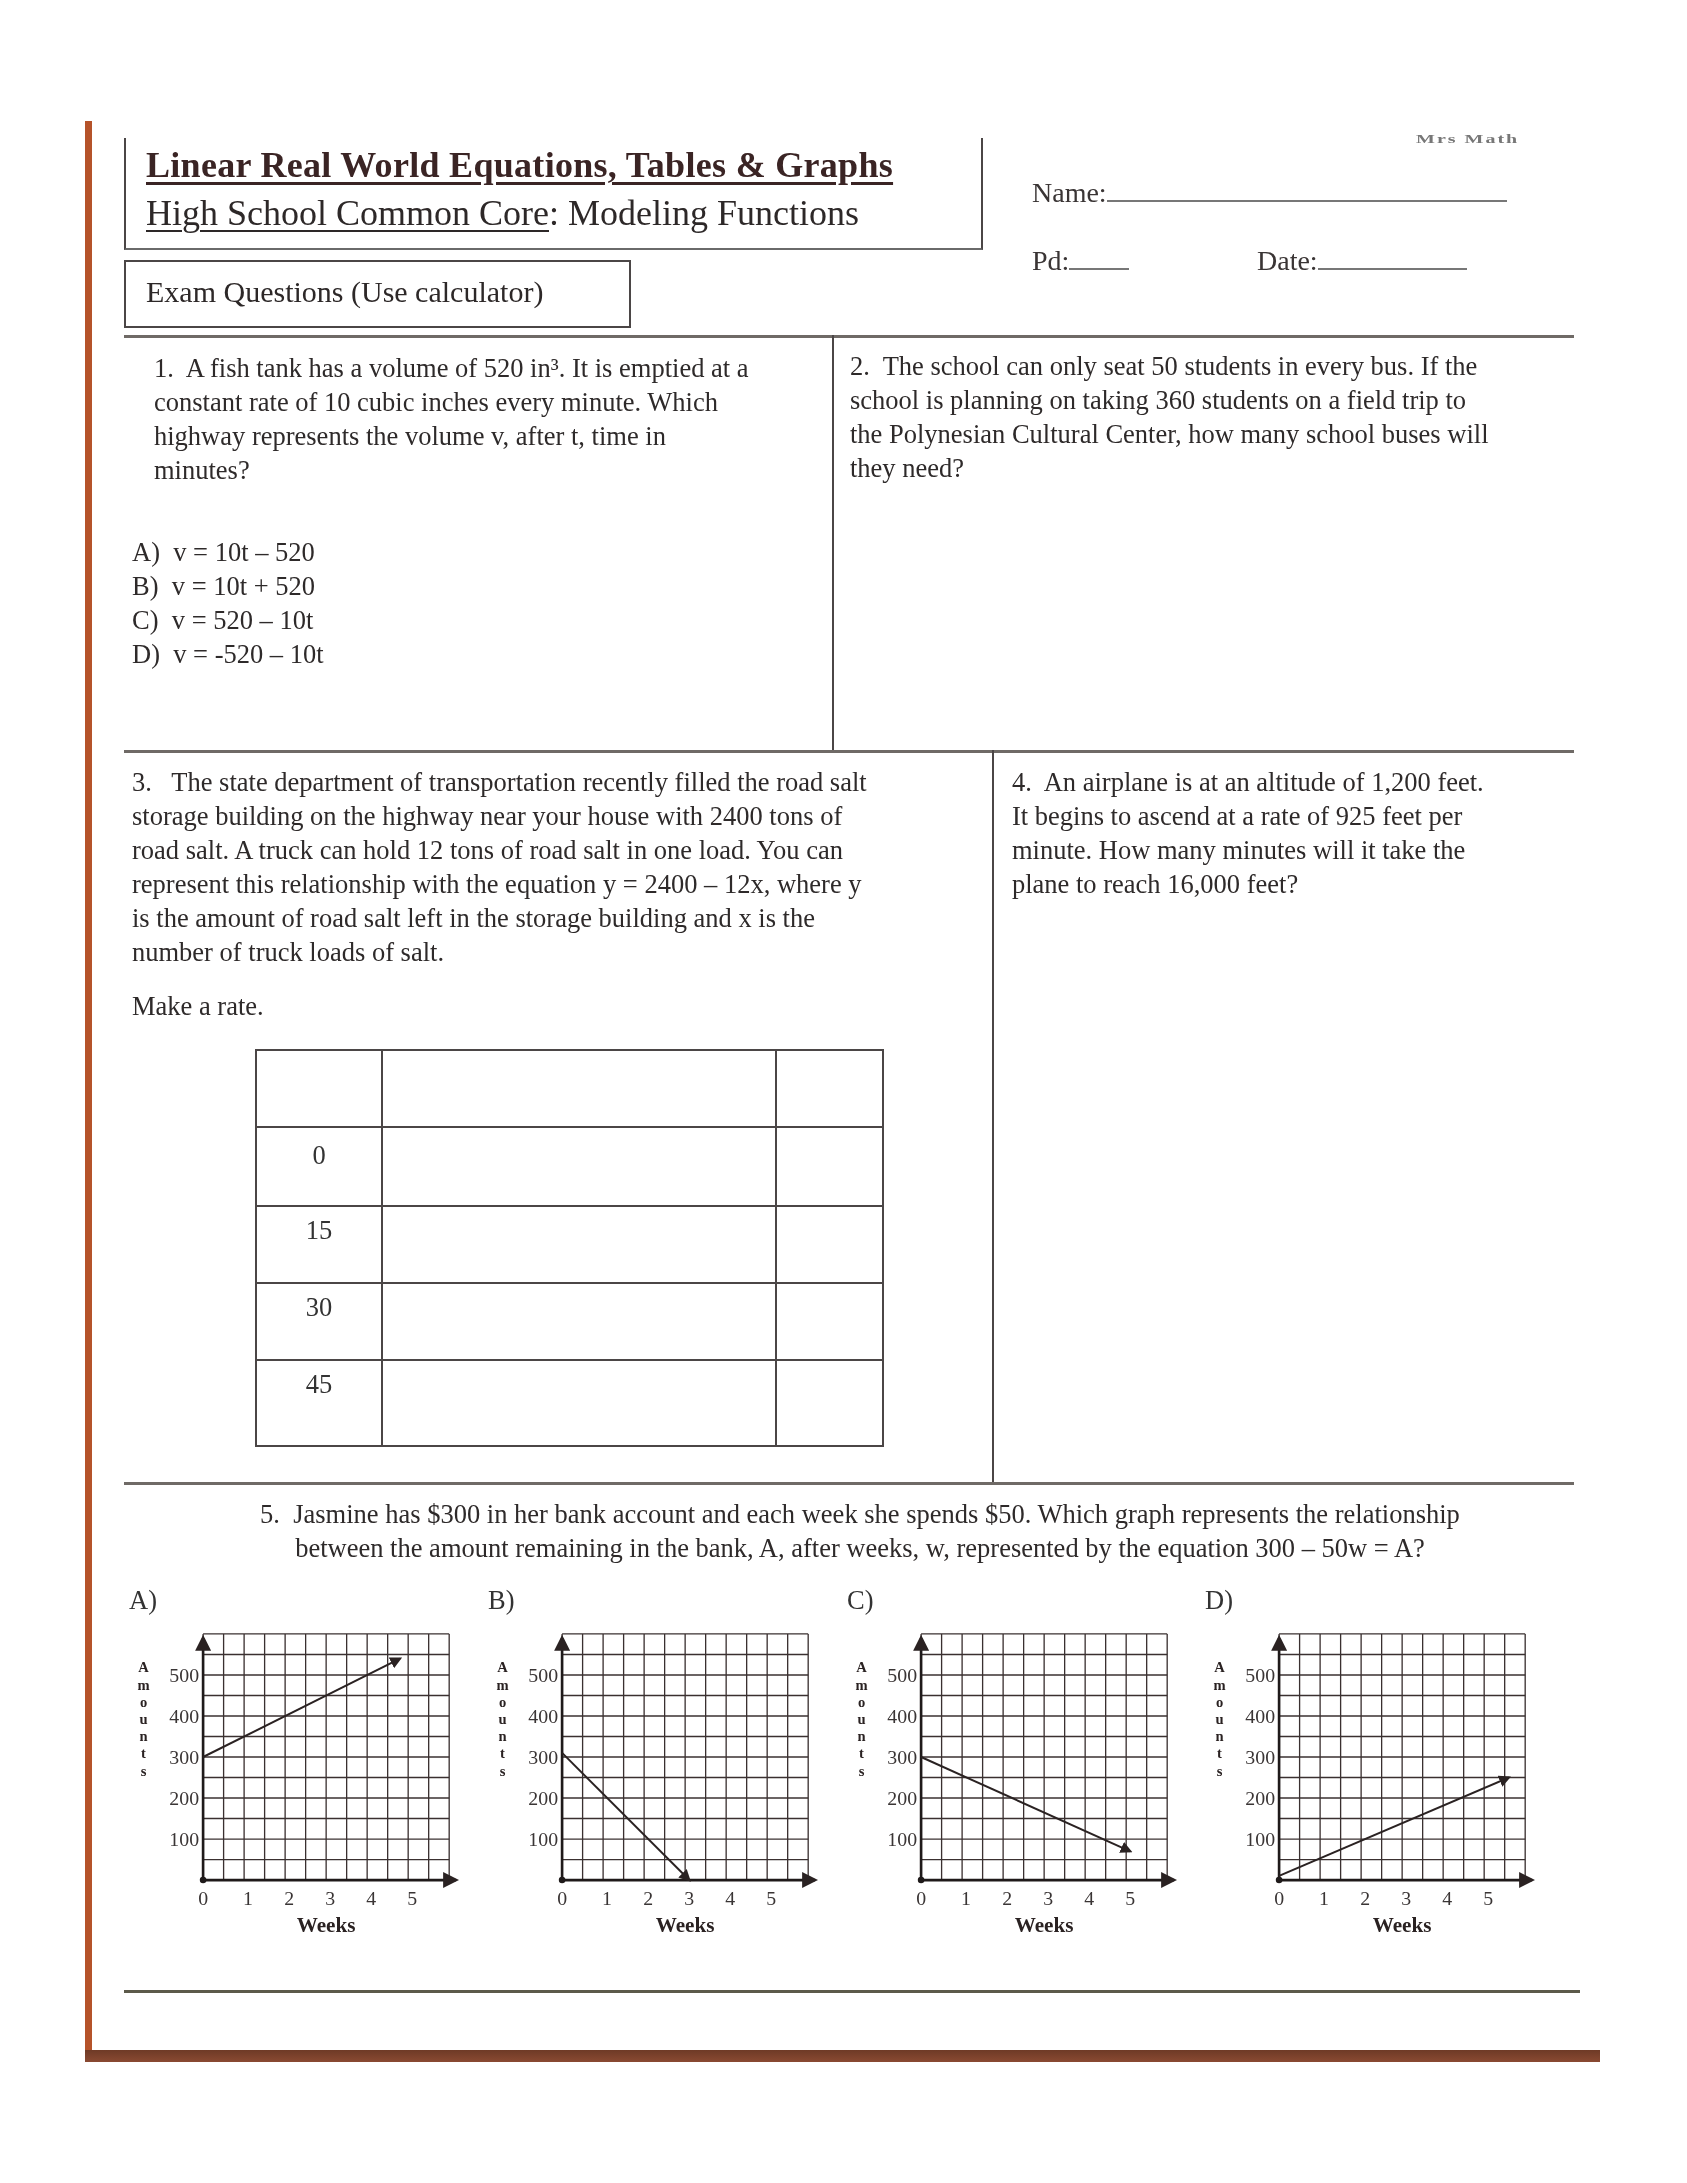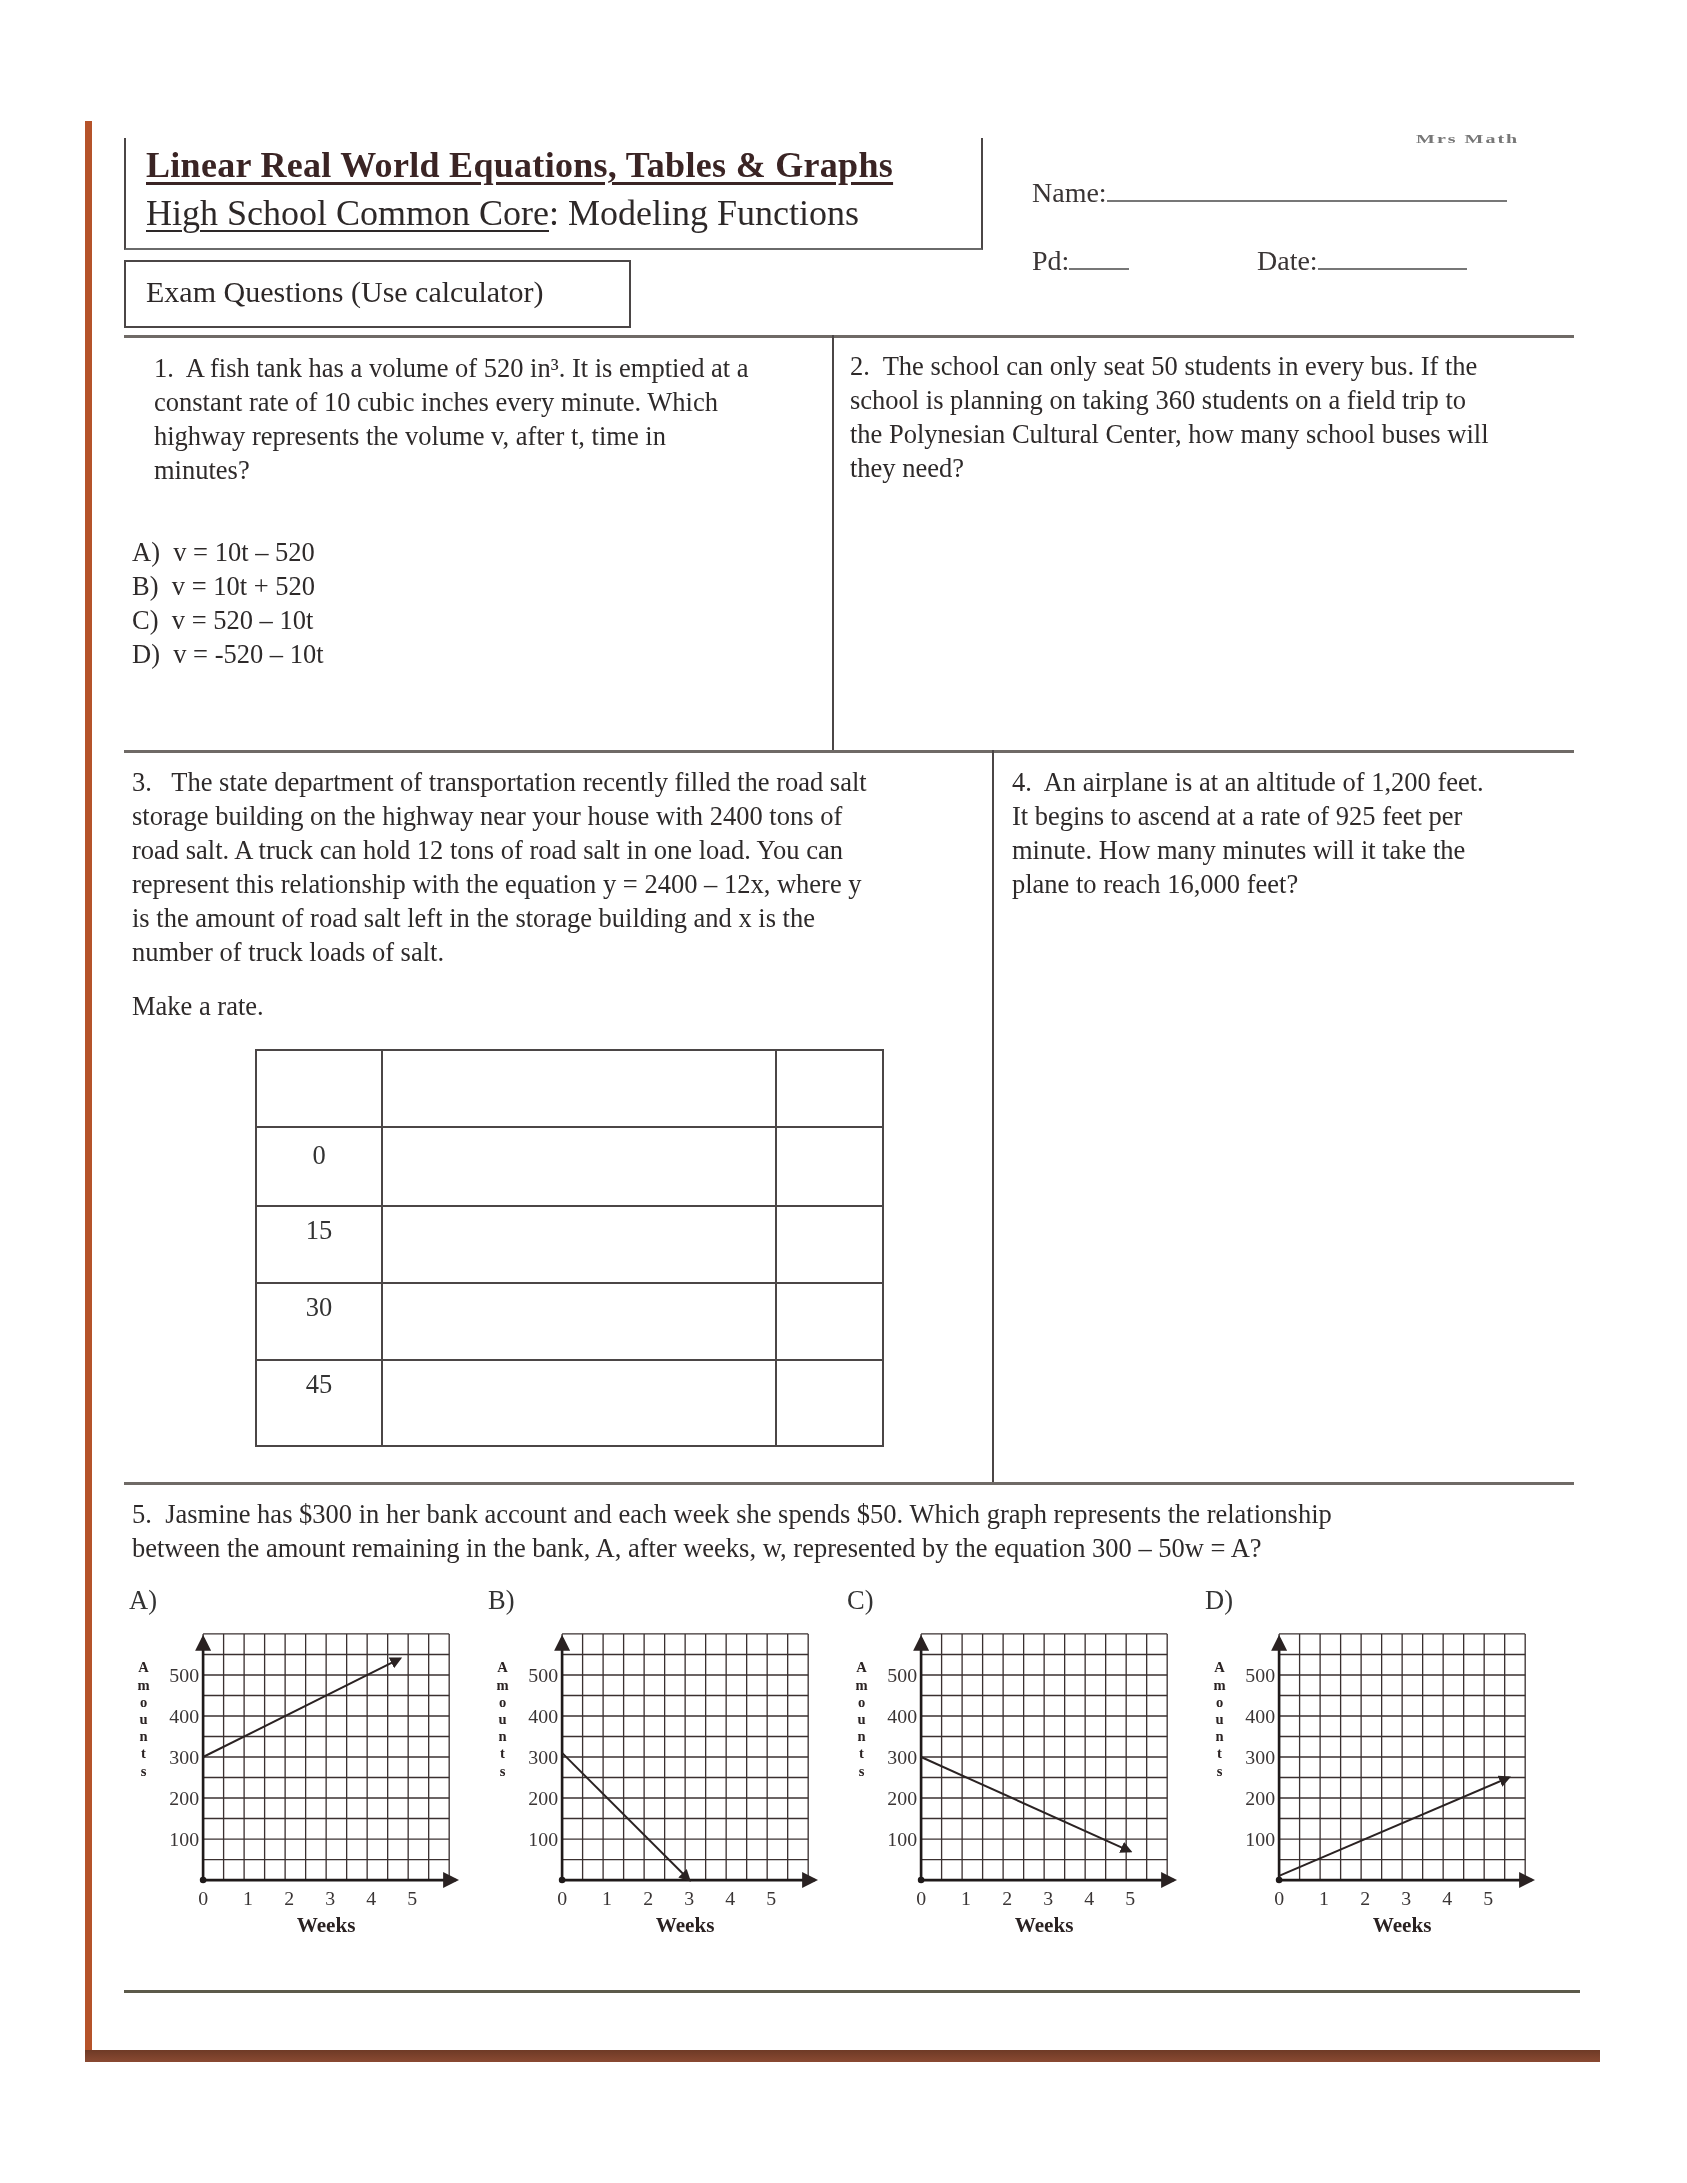--- a/index.html
+++ b/index.html
@@ -119,21 +119,21 @@
 </tbody>
   </table>
 
 <div class="abs" style="left:1012px; top:765px; width:576px;">
   <div class="q-text"><span>4.</span>&nbsp; <span>An airplane is at an altitude of 1,200 feet.</span></div>
   <div class="q-text">It begins to ascend at a rate of 925 feet per</div>
   <div class="q-text">minute.  How many minutes will it take the</div>
   <div class="q-text">plane to reach 16,000 feet?</div>
 </div>
 
-<div class="abs" style="left:132px; top:1497px; width:1456px;">
+<div class="abs" style="left:132px; top:1497px; width:1456px;text-align:center;">
   <div class="q-text"><span>5.</span>&nbsp; <span>Jasmine has $300 in her bank account and each week she spends $50.   Which graph represents the relationship</span></div>
   <div class="q-text">between the amount remaining in the bank, A, after weeks, w, represented by the equation 300 – 50w = A?</div>
 </div>
 
 <div id="graphs">
     <div class="abs graph-label" style="left: 129px; top: 1585px;">A)</div>
     <svg width="344" height="331" style="position:absolute; left:129px; top:1614px;" viewBox="0 0 520 500">
       <defs>
         <marker id="arr0" viewBox="0 0 10 10" refX="8" refY="5" markerWidth="6" markerHeight="6" orient="auto-start-reverse">
           <path d="M0,0 L10,5 L0,10 z" fill="#2a2222"></path>

